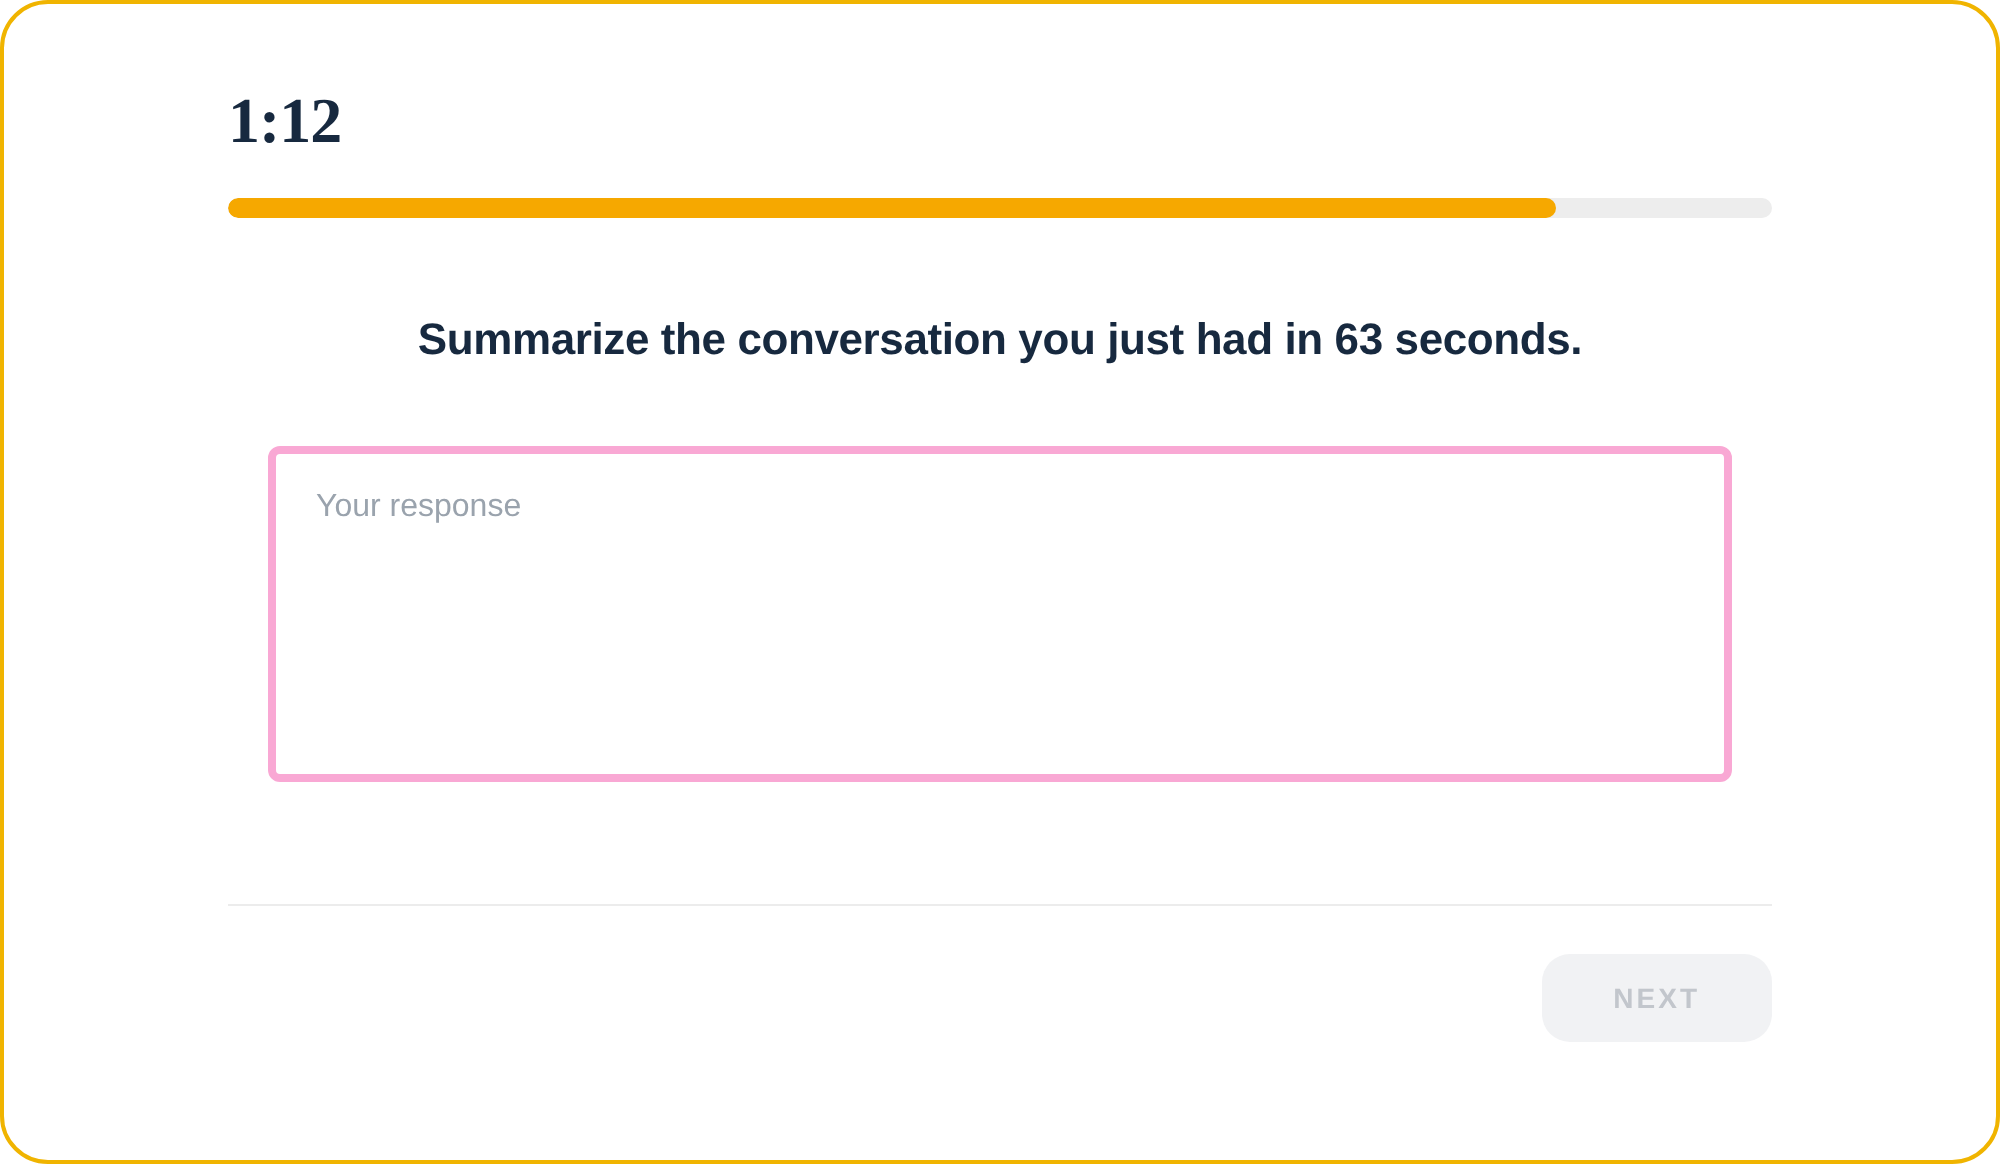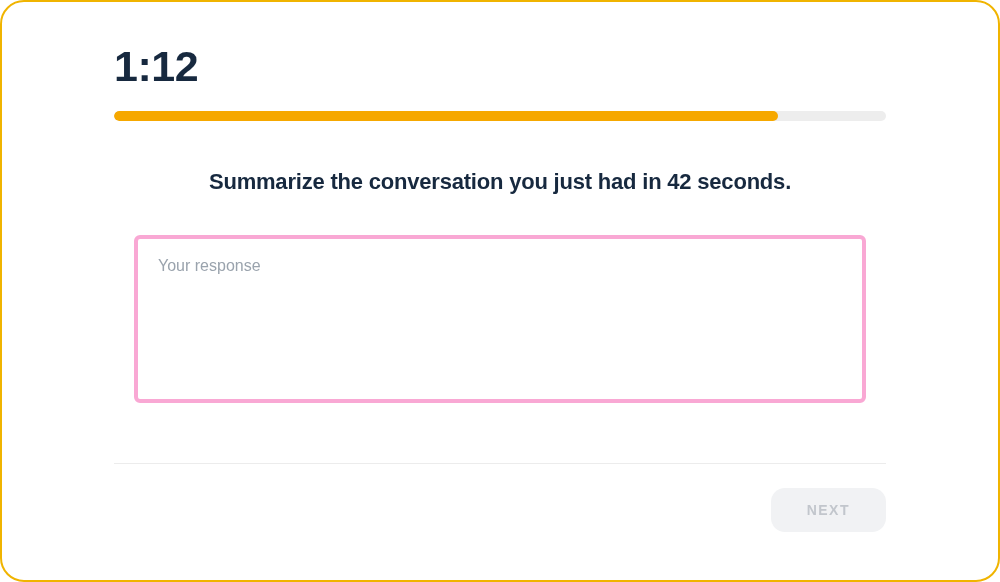--- a/index.html
+++ b/index.html
@@ -20,26 +20,27 @@
       height: 100%;
       border: 2px solid #f0b400;
       border-radius: 24px;
       padding: 40px 40px 30px 40px;
       position: relative;
       display: flex;
       flex-direction: column;
     }
 
     .timer {
-      font-size: 43px;
+      font-size: 32px;
       font-weight: 800;
       color: #17293f;
       margin-left: 72px;
       margin-bottom: 20px;
       letter-spacing: -0.5px;
+      font-family: Liberation Serif, serif;
     }
 
     .progress-wrapper {
       margin: 0 72px 48px 72px;
     }
 
     .progress-track {
       width: 100%;
       height: 10px;
       background: #ededed;
@@ -115,21 +116,21 @@
 <div class="container">
 
   <div class="timer">1:12</div>
 
   <div class="progress-wrapper">
     <div class="progress-track">
       <div class="progress-fill" style="width:86%"></div>
     </div>
   </div>
 
-  <div class="prompt">Summarize the conversation you just had in 42 seconds.</div>
+  <div class="prompt">Summarize the conversation you just had in 63 seconds.</div>
 
   <div class="response-wrapper">
     <textarea class="response-input" placeholder="Your response" style=""></textarea>
   </div>
 
   <div class="divider"></div>
 
   <div class="footer">
     <button class="next-button">NEXT</button>
   </div>

